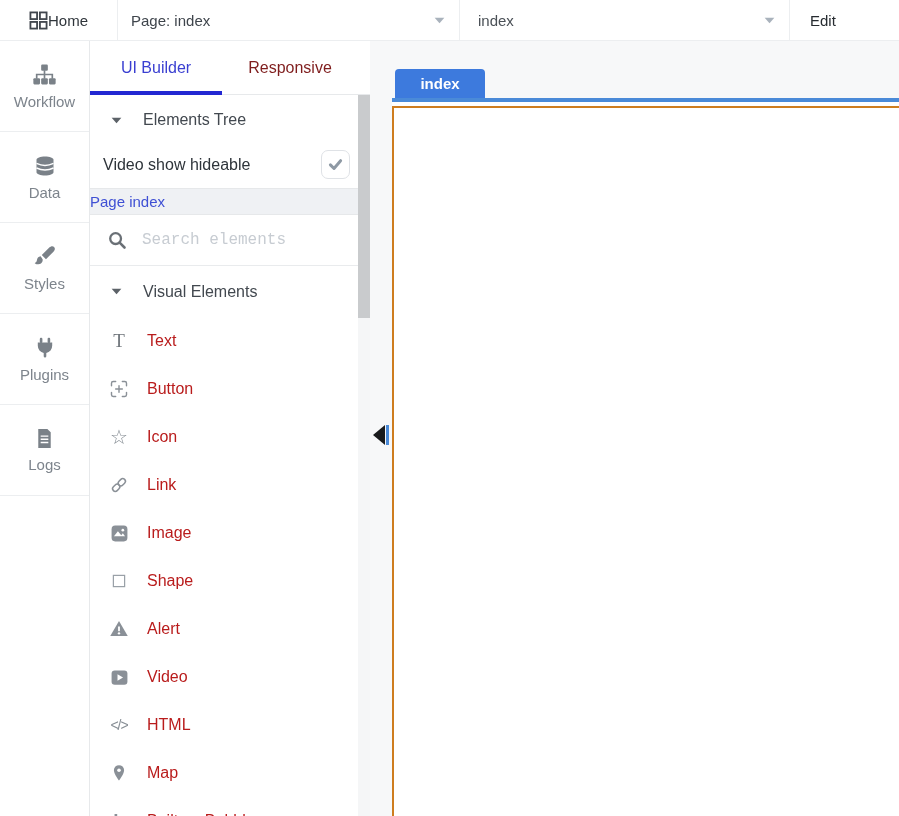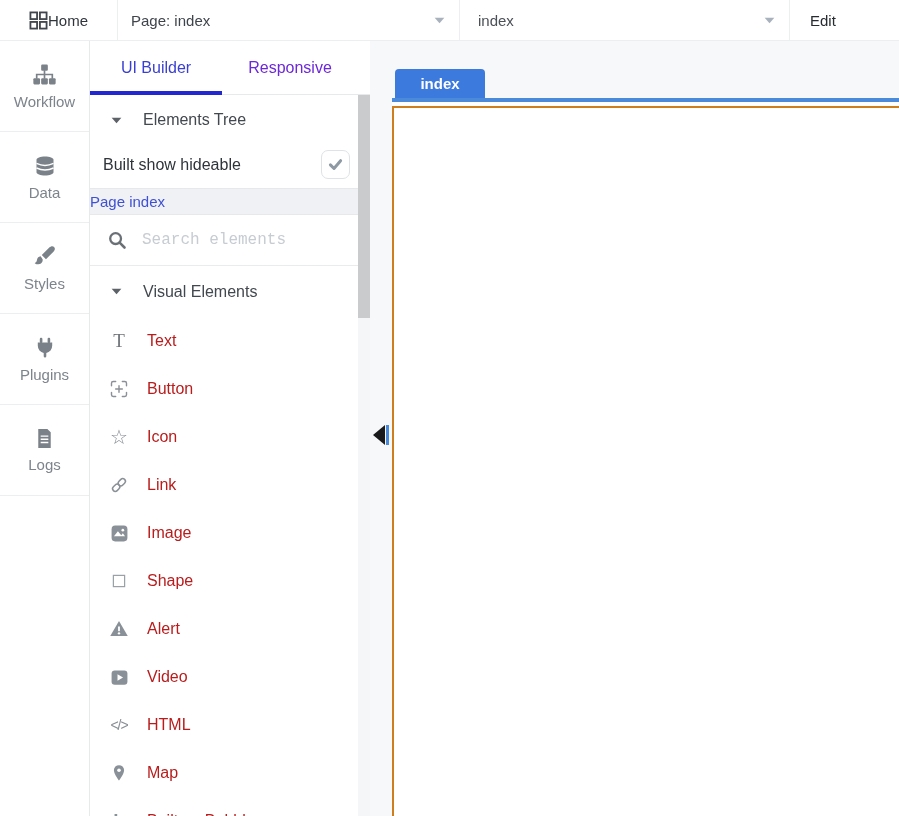--- a/index.html
+++ b/index.html
@@ -25,21 +25,21 @@
              align-items:center; justify-content:center; gap:6px; cursor:pointer; }
   .sb-item .sb-label { font-size:15px; color:#7d848c; }
   .sb-item.active .sb-label { color:#2b30d5; }
 
   
   #panel { position:absolute; left:90px; top:41px; width:280px; bottom:0; background:#fff; }
   #panel-tabs { position:relative; height:54px; border-bottom:1px solid #e7e9eb; display:flex; }
   .p-tab { display:flex; align-items:center; justify-content:center; font-size:16px; cursor:pointer; }
   #tab-ui { width:132px; color:#3a3fd1; position:relative;text-align:center; }
   #tab-ui::after { content:""; position:absolute; left:0; bottom:-1px; width:132px; height:4px; background:#2227d2; }
-  #tab-resp { width:136px; color:#6d28d9; }
+  #tab-resp { width:136px; color:#7f1d1d; }
 
   #panel-scroll { position:absolute; left:0; top:54px; right:12px; bottom:0; overflow:hidden; }
   .section-header { display:flex; align-items:center; gap:20px; padding-left:20px; height:42px; cursor:pointer; }
   #hdr-elements-tree { margin-top:4px;gap:20px; }
   .section-title { font-size:16px; color:#42484f; }
   #row-hideable { position:relative; height:47px; display:flex; align-items:center; padding-left:13px; }
   #row-hideable .lbl { font-size:16px; color:#2e343a; }
   #checkbox { position:absolute; right:8px; top:9px; width:29px; height:29px; border:1px solid #dfe2e6;
               border-radius:7px; background:#fff; display:flex; align-items:center; justify-content:center; cursor:pointer; }
   #row-page-index { height:27px; background:#eff1f4; border-top:1px solid #e6e8ea; border-bottom:1px solid #e6e8ea;
@@ -172,21 +172,21 @@
     <div id="panel-scroll">
 
       <div class="section-header" id="hdr-elements-tree">
         <svg width="13" height="13" viewBox="0 0 12 12">
             <path d="M1.5 3.5 l4.5 5 4.5-5z" fill="#5c6268"></path>
           </svg>
         <span class="section-title">Elements Tree</span>
       </div>
 
       <div id="row-hideable">
-        <span class="lbl">Built show hideable</span>
+        <span class="lbl">Video show hideable</span>
         <div id="checkbox">
           <svg width="17" height="17" viewBox="0 0 16 16" fill="none">
             <path d="M3.2 8.4 l3.4 3.4 6.2-7.4" stroke="#8e99a4" stroke-width="2.8" stroke-linecap="round" stroke-linejoin="round"></path>
           </svg>
         </div>
       </div>
 
       <div id="row-page-index">
         <span>Page index</span>
       </div>

